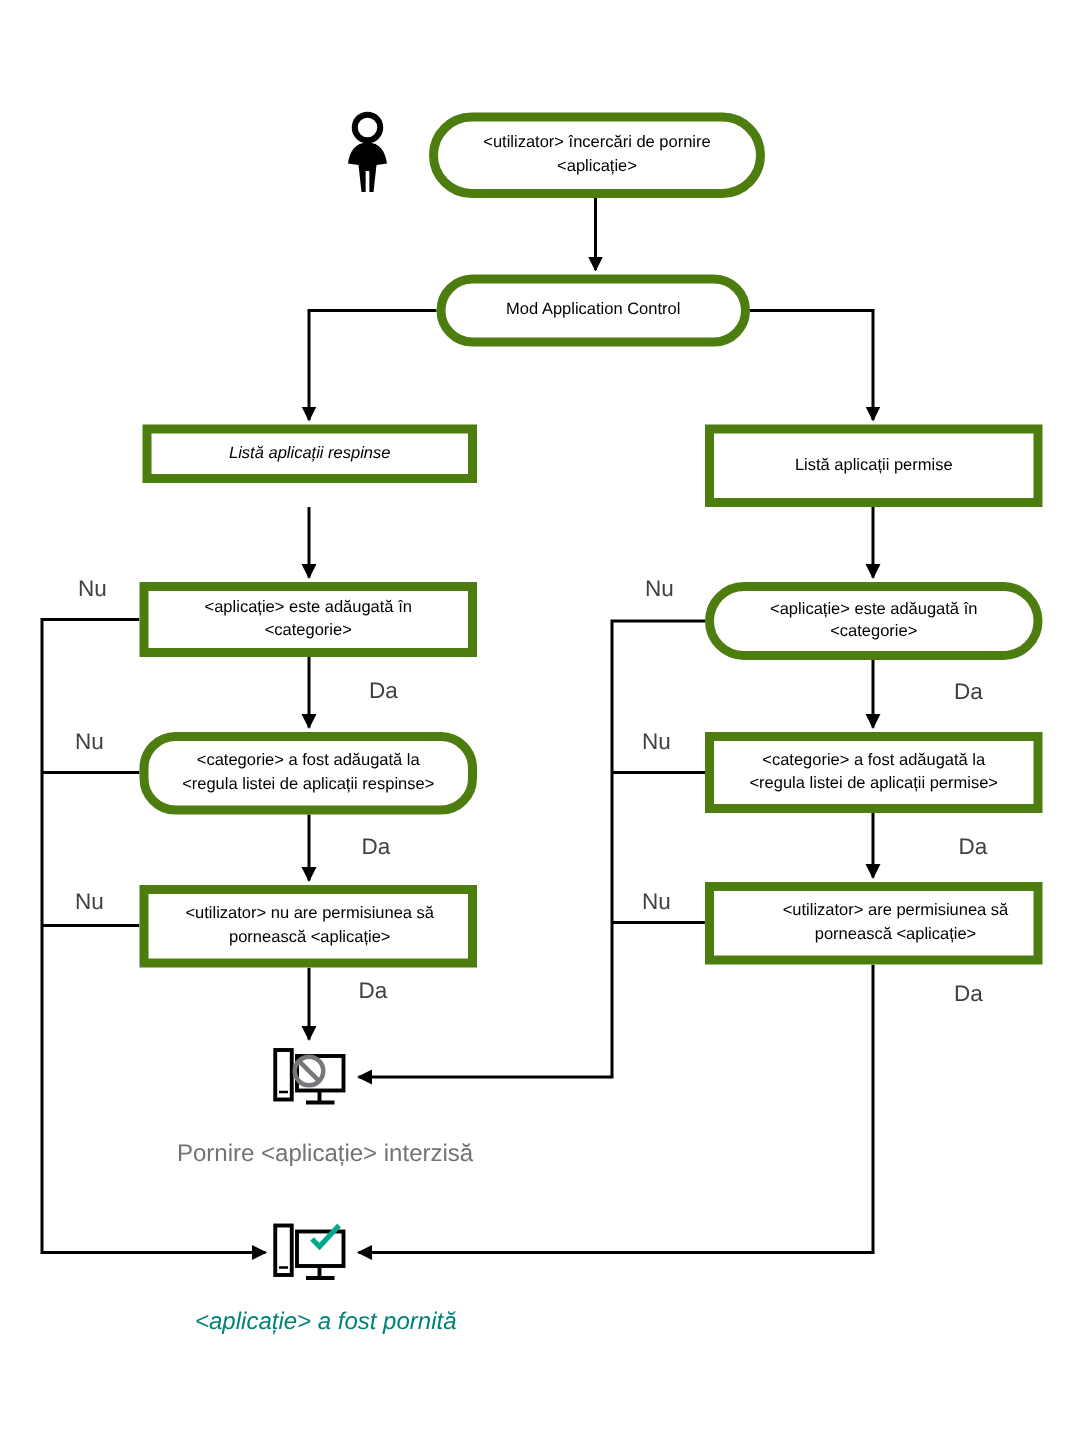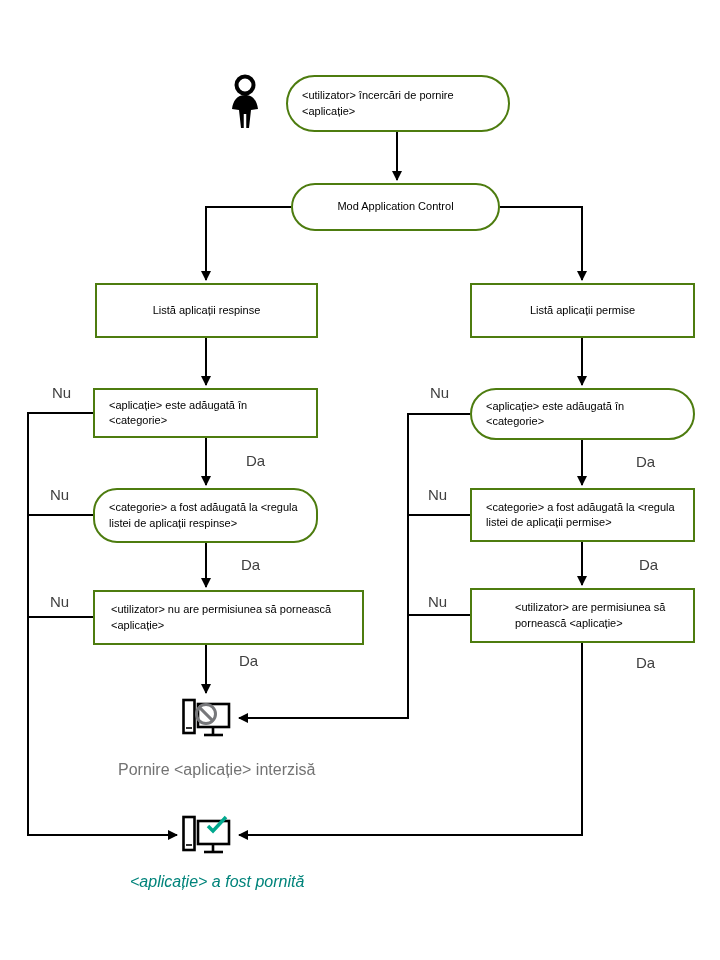--- a/index.html
+++ b/index.html
@@ -1,36 +1,36 @@
 <!DOCTYPE html>
 <html><head>
 <meta charset="utf-8">
 <style>
   html,body{margin:0;padding:0;background:#fff;}
   #stage{position:relative;width:720px;height:960px;background:#ffffff;
          font-family:"Liberation Sans","DejaVu Sans",sans-serif;overflow:hidden;}
   #wires{position:absolute;left:0;top:0;width:720px;height:960px;}
-  .node{position:absolute;box-sizing:border-box;border:2px solid #4d7c0f;background:#fff;
-        display:flex;align-items:center;justify-content:center;
+  .node{position:absolute;box-sizing:border-box;border:6px solid #4d7c0f;background:#fff;
+        display:flex;align-items:center;justify-content:center;text-align:center;
         font-size:11px;line-height:1.4;color:#000;padding:4px 14px;}
   .pill{border-radius:30px;}
   .lbl{position:absolute;font-size:15px;color:#404040;}
   .result{position:absolute;font-size:16px;}
   .iconbox{position:absolute;}
 
   
   #n-start{left:286px;top:75px;width:224px;height:57px;}
   #n-mode{left:291px;top:183px;width:209px;height:48px;border-radius:24px;}
-  #n-denylist{left:95px;top:283px;width:223px;height:55px;}
+  #n-denylist{left:95px;top:283px;width:223px;height:39px;font-style:italic;}
   #n-allowlist{left:470px;top:283px;width:225px;height:55px;}
   #n-denycat{left:93px;top:388px;width:225px;height:50px;}
   #n-allowcat{left:470px;top:388px;width:225px;height:52px;border-radius:26px;}
   #n-denyrule{left:93px;top:488px;width:225px;height:55px;border-radius:24px;}
   #n-allowrule{left:470px;top:488px;width:225px;height:54px;}
-  #n-denyperm{left:93px;top:590px;width:271px;height:55px;padding-left:16px;}
+  #n-denyperm{left:93px;top:590px;width:225px;height:55px;padding-left:16px;}
   #n-allowperm{left:470px;top:588px;width:225px;height:55px;padding-left:43px;}
 
   
   #nu-l1{left:52px;top:384px;}  #nu-l2{left:50px;top:486px;}  #nu-l3{left:50px;top:593px;}
   #nu-r1{left:430px;top:384px;} #nu-r2{left:428px;top:486px;} #nu-r3{left:428px;top:593px;}
   #da-l1{left:246px;top:452px;} #da-l2{left:241px;top:556px;} #da-l3{left:239px;top:652px;}
   #da-r1{left:636px;top:453px;} #da-r2{left:639px;top:556px;} #da-r3{left:636px;top:654px;}
 
   #txt-denied{left:118px;top:761px;}
   #txt-started{left:130px;top:873px;font-style:italic;}

